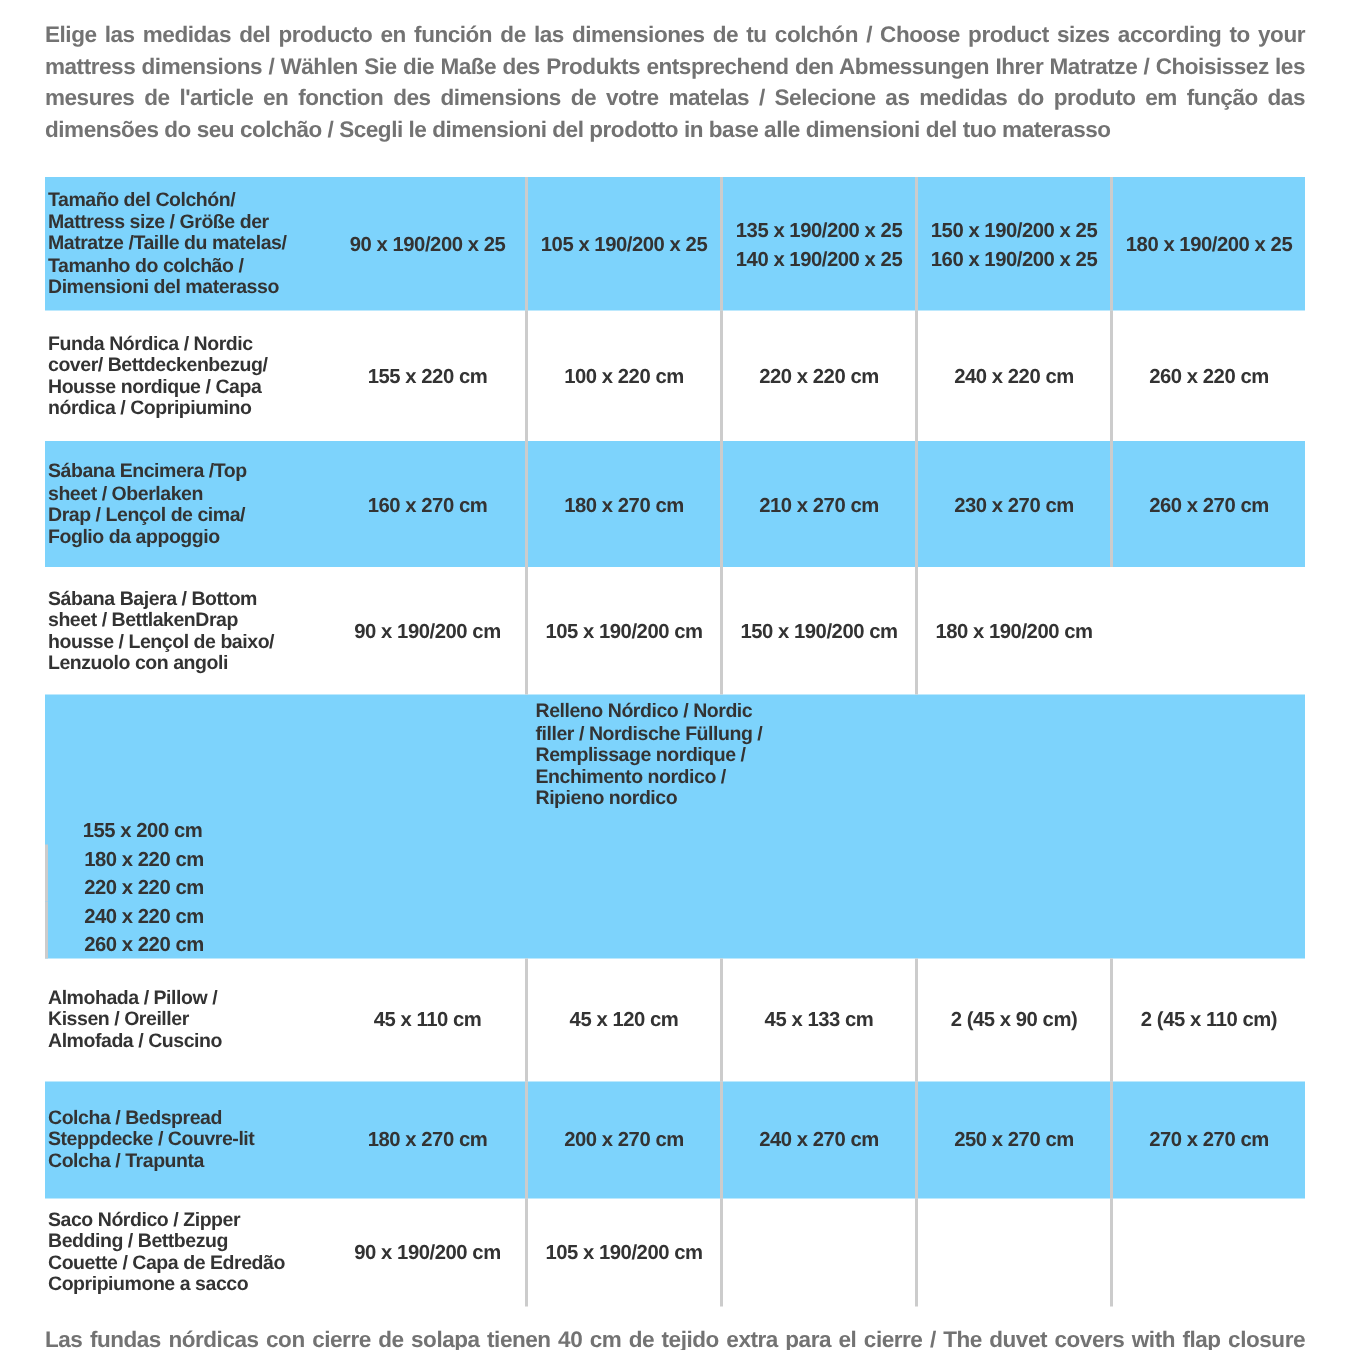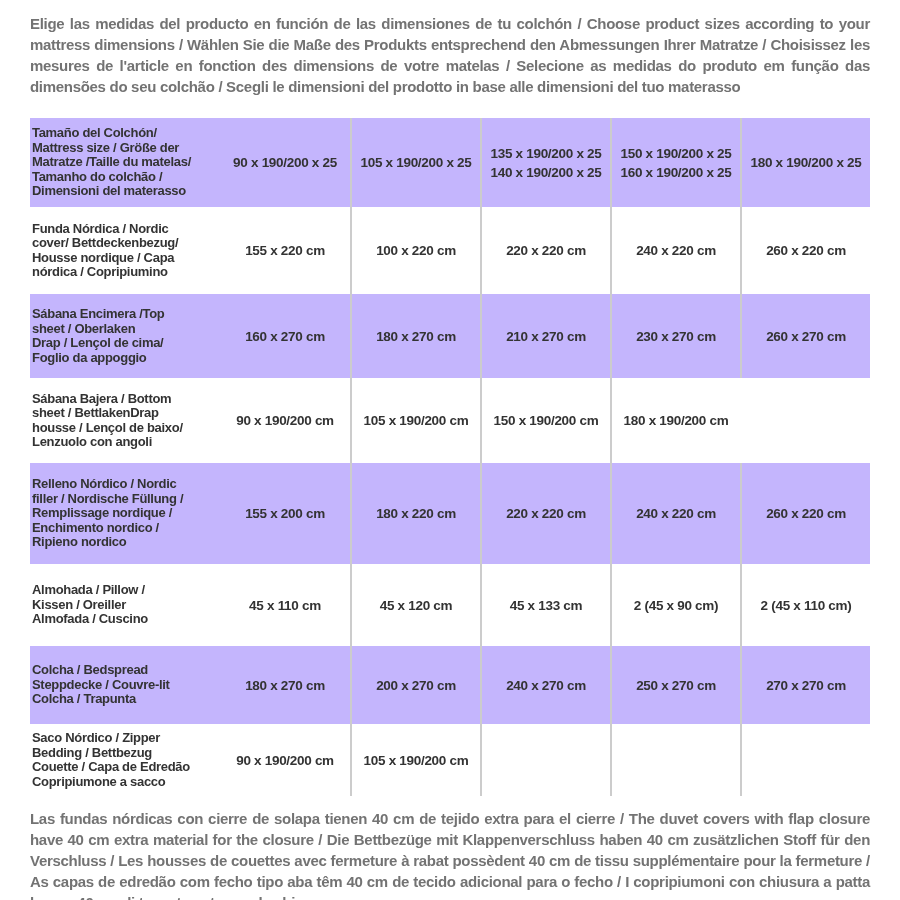--- a/index.html
+++ b/index.html
@@ -26,21 +26,21 @@
     color: #737373;
   }
   .intro { margin: 0 0 21px 0; }
   .footnote { margin: 12px 0 0 0; }
 
   .size-table { width: 840px; }
   .trow {
     display: flex;
     align-items: center;
   }
-  .trow.alt { background: #c4b5fd; }
+  .trow.alt { background: #7dd3fc; }
   .label-cell {
     width: 190px;
     box-sizing: border-box;
     padding: 4px 6px 4px 2px;
     font-size: 13px;
     line-height: 14.5px;
     font-weight: bold;
     letter-spacing: -0.3px;
     white-space: pre-line;
     align-self: center;
@@ -58,21 +58,21 @@
     font-weight: bold;
     letter-spacing: -0.3px;
     white-space: pre-line;
   }
   .data-cell.sep { border-left: 2px solid #cccccc; }
   
   .r0 { min-height: 89px; }
   .r1 { min-height: 87px; }
   .r2 { min-height: 84px; }
   .r3 { min-height: 85px; align-items: flex-end; }
-  .r4 { min-height: 101px; }
+  .r4 { min-height: 101px; flex-direction: column; }
   .r5 { min-height: 82px; }
   .r6 { min-height: 78px; }
   .r7 { min-height: 72px; }
 </style>
 </head>
 <body>
 
 <div class="page">
 
   <p class="intro">Elige las medidas del producto en función de las dimensiones de tu colchón / Choose product sizes according to your mattress dimensions / Wählen Sie die Maße des Produkts entsprechend den Abmessungen Ihrer Matratze / Choisissez les mesures de l'article en fonction des dimensions de votre matelas / Selecione as medidas do produto em função das dimensões do seu colchão / Scegli le dimensioni del prodotto in base alle dimensioni del tuo materasso</p>

